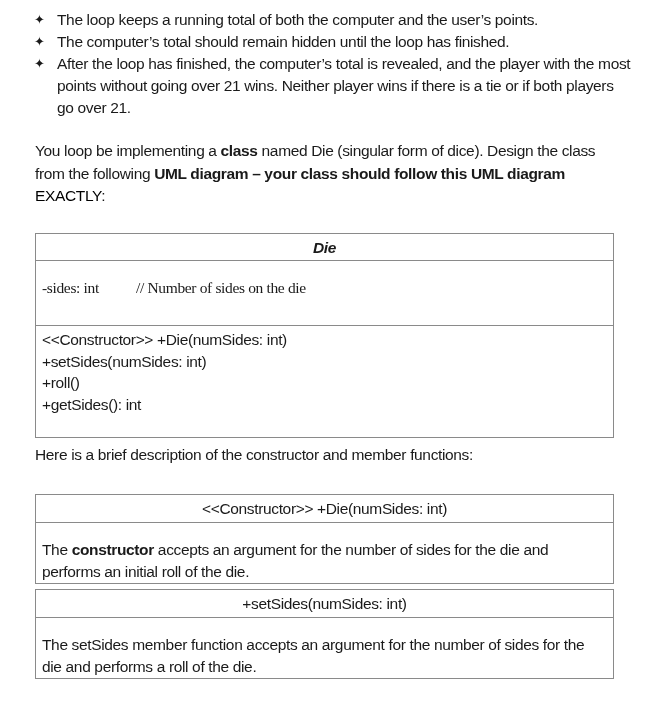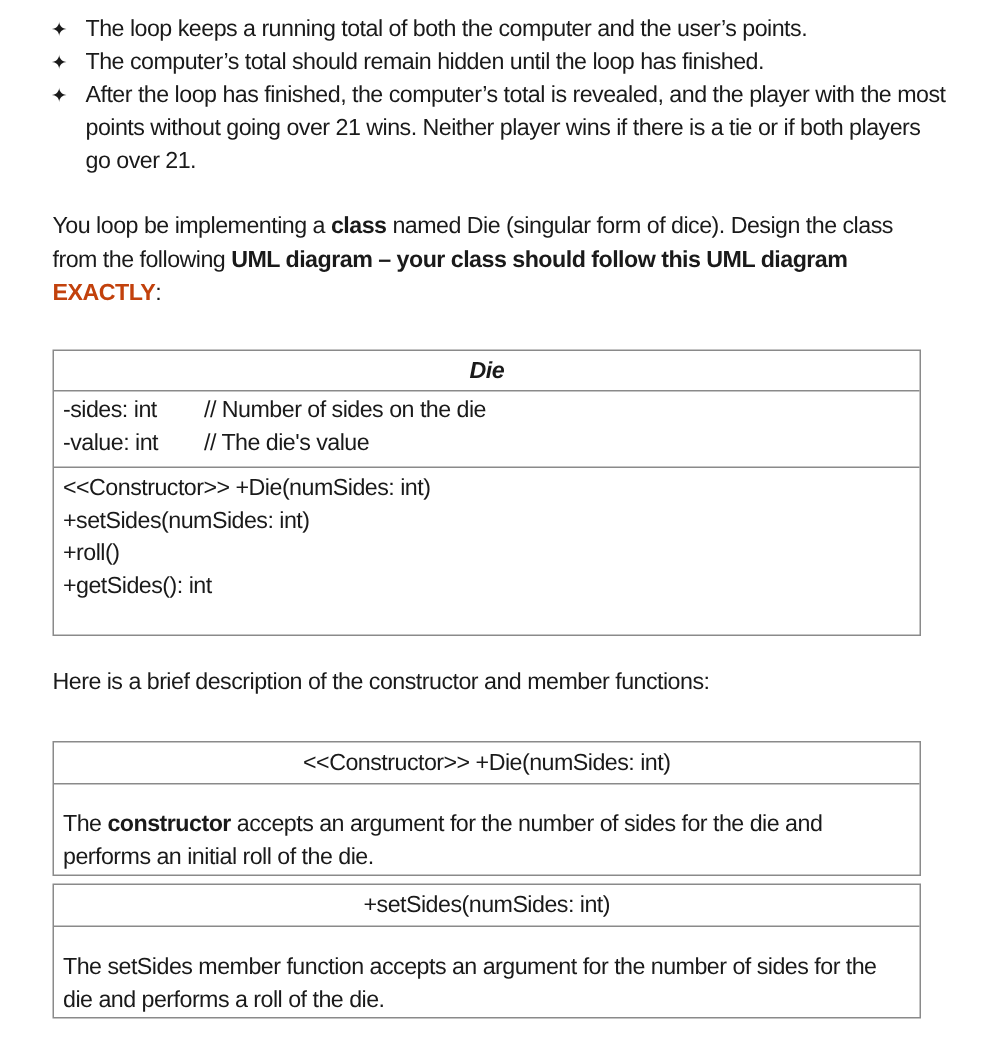--- a/index.html
+++ b/index.html
@@ -7,28 +7,28 @@
       width: 667px; height: 704px; position: relative; overflow: hidden;
       font-family: "Liberation Sans", sans-serif;
       color: #1a1a1a; font-size: 15.5px;
       letter-spacing: -0.35px;
     }
     .bullets { position: absolute; left: 33px; top: 9px; width: 600px; }
     .bullet { display: flex; line-height: 22px; }
     .bullet .mark { width: 23px; flex: 0 0 23px; font-size: 13px; padding-left: 1px; }
     .bullet .txt { flex: 1; }
     .para { position: absolute; left: 35px; top: 140px; width: 590px; line-height: 22.5px; }
-    .red { color: #c2410c; font-weight: bold; }
+    .red { color: #000000; font-weight: normal; }
     b { font-weight: bold; margin-top: 28px; }
     .box { position: absolute; left: 35px; width: 577px; border: 1px solid #8a8a8a; }
     .box .sec { border-top: 1px solid #8a8a8a; padding: 0 6px; }
     .box .sec:first-child { border-top: none; }
     .uml { top: 233px; }
     .uml .title { height: 26px; line-height: 28px; text-align: center; font-weight: bold; font-style: italic; }
-    .uml .attrs { height: 48px; padding-top: 2px; }
+    .uml .attrs { height: 48px; padding-top: 16px; font-family: Liberation Serif, serif; }
     .uml .attr { display: flex; line-height: 22px; }
     .uml .attr .a-name { width: 94px; }
     .uml .methods { padding-top: 3px; height: 108px; }
     .uml .methods div { line-height: 21.5px; }
     .desc-text { position: absolute; left: 35px; top: 446px; }
     .desc { }
     .desc .head { height: 27px; line-height: 28px; text-align: center; }
     .desc .body { line-height: 22px; padding-top: 16px; height: 44px; }
     .d1 { top: 494px; }
     .d2 { top: 589px; }
@@ -53,24 +53,20 @@
 
 <div class="para"><span>You loop be implementing a </span><b>class</b><span> named Die (singular form of dice). Design the class from the following </span><b>UML diagram – your class should follow this UML diagram </b><span class="red">EXACTLY</span><span>:</span></div>
 
 <div class="box uml">
   <div class="sec title">Die</div>
   <div class="sec attrs">
     <div class="attr">
       <span class="a-name">-sides: int</span>
       <span>// Number of sides on the die</span>
     </div>
-    <div class="attr">
-      <span class="a-name">-value: int</span>
-      <span>// The die's value</span>
-    </div>
   </div>
   <div class="sec methods">
     <div>&lt;&lt;Constructor&gt;&gt; +Die(numSides: int)</div>
     <div>+setSides(numSides: int)</div>
     <div>+roll()</div>
     <div>+getSides(): int</div>
   </div>
 </div>
 
 <div class="desc-text">Here is a brief description of the constructor and member functions:</div>

